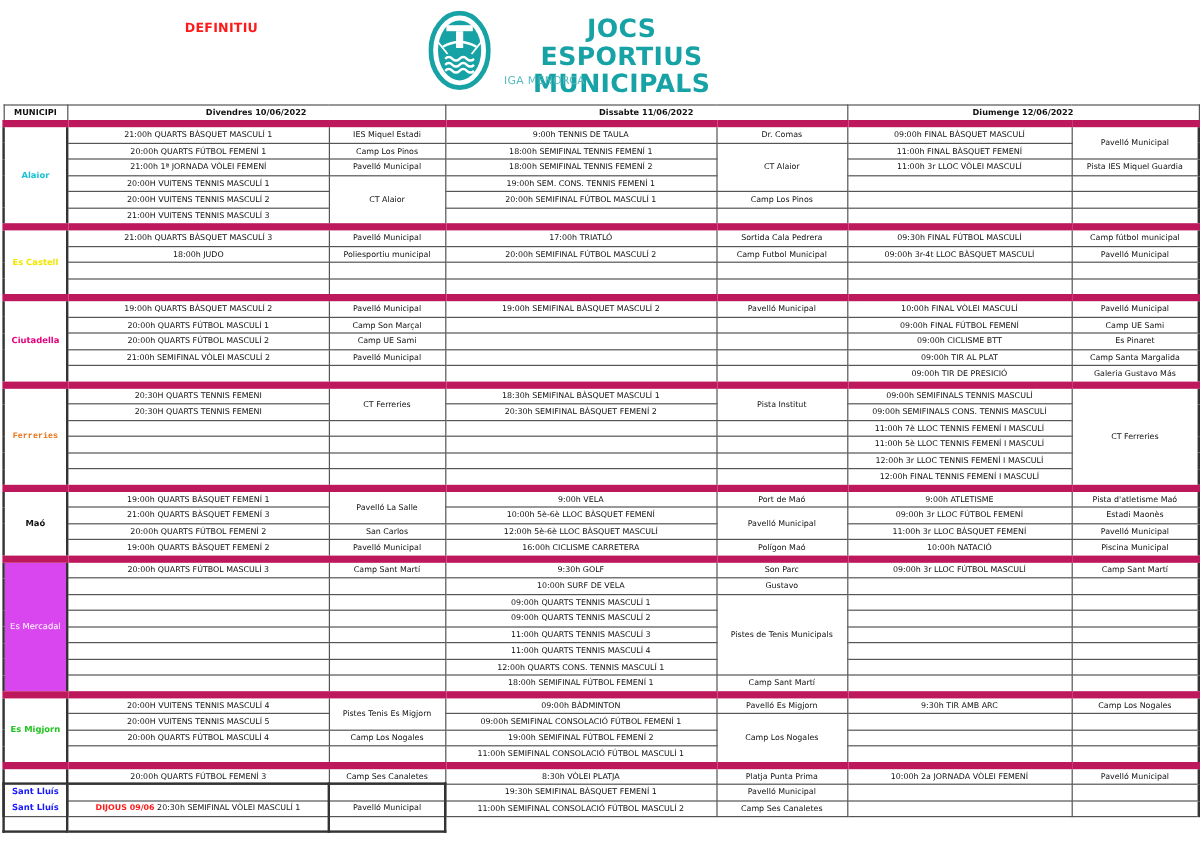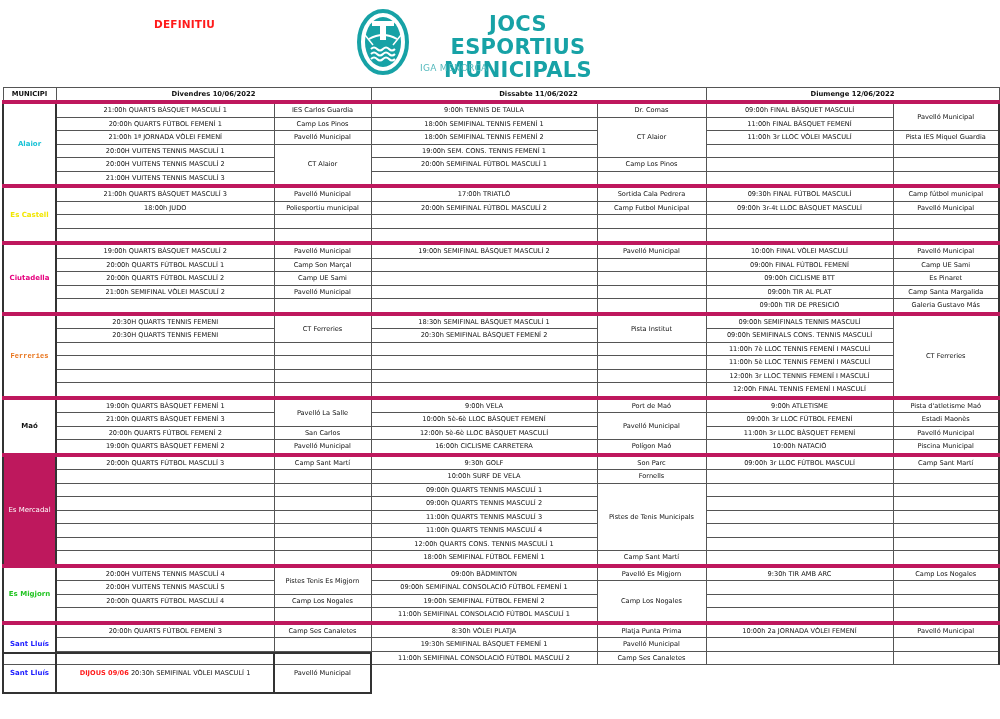--- a/index.html
+++ b/index.html
@@ -6,21 +6,21 @@
   body { width:1000px; height:719px; position:relative; overflow:hidden; font-family:"DejaVu Sans", sans-serif; color:#111; }
   .status { position:absolute; left:154px; top:18px; color:#ff1a1a; font-weight:bold; font-size:10.5px; letter-spacing:0.2px; }
   .logo { position:absolute; left:357px; top:7px; width:260px; height:74px; }
   .logo-emblem { position:absolute; left:0; top:2px; width:52px; height:66px; }
   .logo-title { position:absolute; left:62px; top:6px; color:#17a2a6; font-family:"DejaVu Sans", sans-serif; font-weight:bold; font-size:21px; line-height:23px; letter-spacing:0.3px;text-align:center; }
   .logo-sub { position:absolute; left:63px; top:56px; color:#54b9bd; font-size:9px; letter-spacing:0.3px;text-align:center; }
   table.sched { position:absolute; left:2px; top:87px; border-collapse:collapse; table-layout:fixed; font-size:6.6px; }
   table.sched td, table.sched th { border:1px solid #555; padding:0 2px; text-align:center; white-space:nowrap; overflow:hidden; height:12.5px; line-height:12px; }
   table.sched th { font-weight:bold; font-size:6.8px; height:12px; }
   table.sched td.muni { font-weight:bold; font-size:7px; border-left:2px solid #333; border-right:2px solid #333; }
-  table.sched tr.gstart td { border-top:4px solid #be185d; }
+  table.sched tr.gstart td { border-top:6px solid #be185d; }
   table.sched td.venue { font-size:6.6px; }
   table.sched td.last { border-right:2px solid #333; }
   .mercadal { background:#9e9e9e; color:#ffffff !important; font-weight:normal !important; }
   table.extra { position:absolute; left:2px; top:652px; border-collapse:collapse; table-layout:fixed; font-size:6.6px; }
   table.extra td { border:2px solid #333; height:38px; text-align:center; white-space:nowrap; padding:0 2px; }
   .redtxt { color:#ff1a1a; font-weight:bold; }
   .footnote { position:absolute; left:3px; top:746px; color:#ff1a1a; font-weight:bold; font-size:7.5px; }
 </style>
 </head>
 <body>
@@ -61,21 +61,21 @@
       <th class="muni">MUNICIPI</th>
       <th colspan="2">Divendres 10/06/2022</th>
       <th colspan="2">Dissabte 11/06/2022</th>
       <th colspan="2" class="last">Diumenge 12/06/2022</th>
     </tr>
   </thead>
   <tbody id="sched-body">
       <tr class="gstart">
         <td class="muni" rowspan="6" style="color: rgb(25, 194, 214);">Alaior</td>
         <td>21:00h QUARTS BÀSQUET MASCULÍ 1</td>
-        <td class="venue">IES Carlos Guardia</td>
+        <td class="venue">IES Miquel Estadi</td>
         <td>9:00h TENNIS DE TAULA</td>
         <td class="venue">Dr. Comas</td>
         <td>09:00h FINAL BÀSQUET MASCULÍ</td>
         <td class="venue last" rowspan="2">Pavelló Municipal</td>
       </tr>
       <tr>
         <td>20:00h QUARTS FÚTBOL FEMENÍ 1</td>
         <td class="venue">Camp Los Pinos</td>
         <td>18:00h SEMIFINAL TENNIS FEMENÍ 1</td>
         <td class="venue" rowspan="3">CT Alaior</td>
@@ -250,33 +250,33 @@
       </tr>
       <tr>
         <td>19:00h QUARTS BÀSQUET FEMENÍ 2</td>
         <td class="venue">Pavelló Municipal</td>
         <td>16:00h CICLISME CARRETERA</td>
         <td class="venue">Polígon Maó</td>
         <td>10:00h NATACIÓ</td>
         <td class="venue last">Piscina Municipal</td>
       </tr>
       <tr class="gstart">
-        <td class="muni mercadal" rowspan="8" style="color: rgb(255, 255, 255); background: #be185d;">Es Mercadal</td>
+        <td class="muni mercadal" rowspan="8" style="color: rgb(255, 255, 255); background: #d946ef;">Es Mercadal</td>
         <td>20:00h QUARTS FÚTBOL MASCULÍ 3</td>
         <td class="venue">Camp Sant Martí</td>
         <td>9:30h GOLF</td>
         <td class="venue">Son Parc</td>
         <td>09:00h 3r LLOC FÚTBOL MASCULÍ</td>
         <td class="venue last">Camp Sant Martí</td>
       </tr>
       <tr>
         <td></td>
         <td class="venue"></td>
         <td>10:00h SURF DE VELA</td>
-        <td class="venue">Fornells</td>
+        <td class="venue">Gustavo</td>
         <td></td>
         <td class="venue last"></td>
       </tr>
       <tr>
         <td></td>
         <td class="venue"></td>
         <td>09:00h QUARTS TENNIS MASCULÍ 1</td>
         <td class="venue" rowspan="5">Pistes de Tenis Municipals</td>
         <td></td>
         <td class="venue last"></td>

